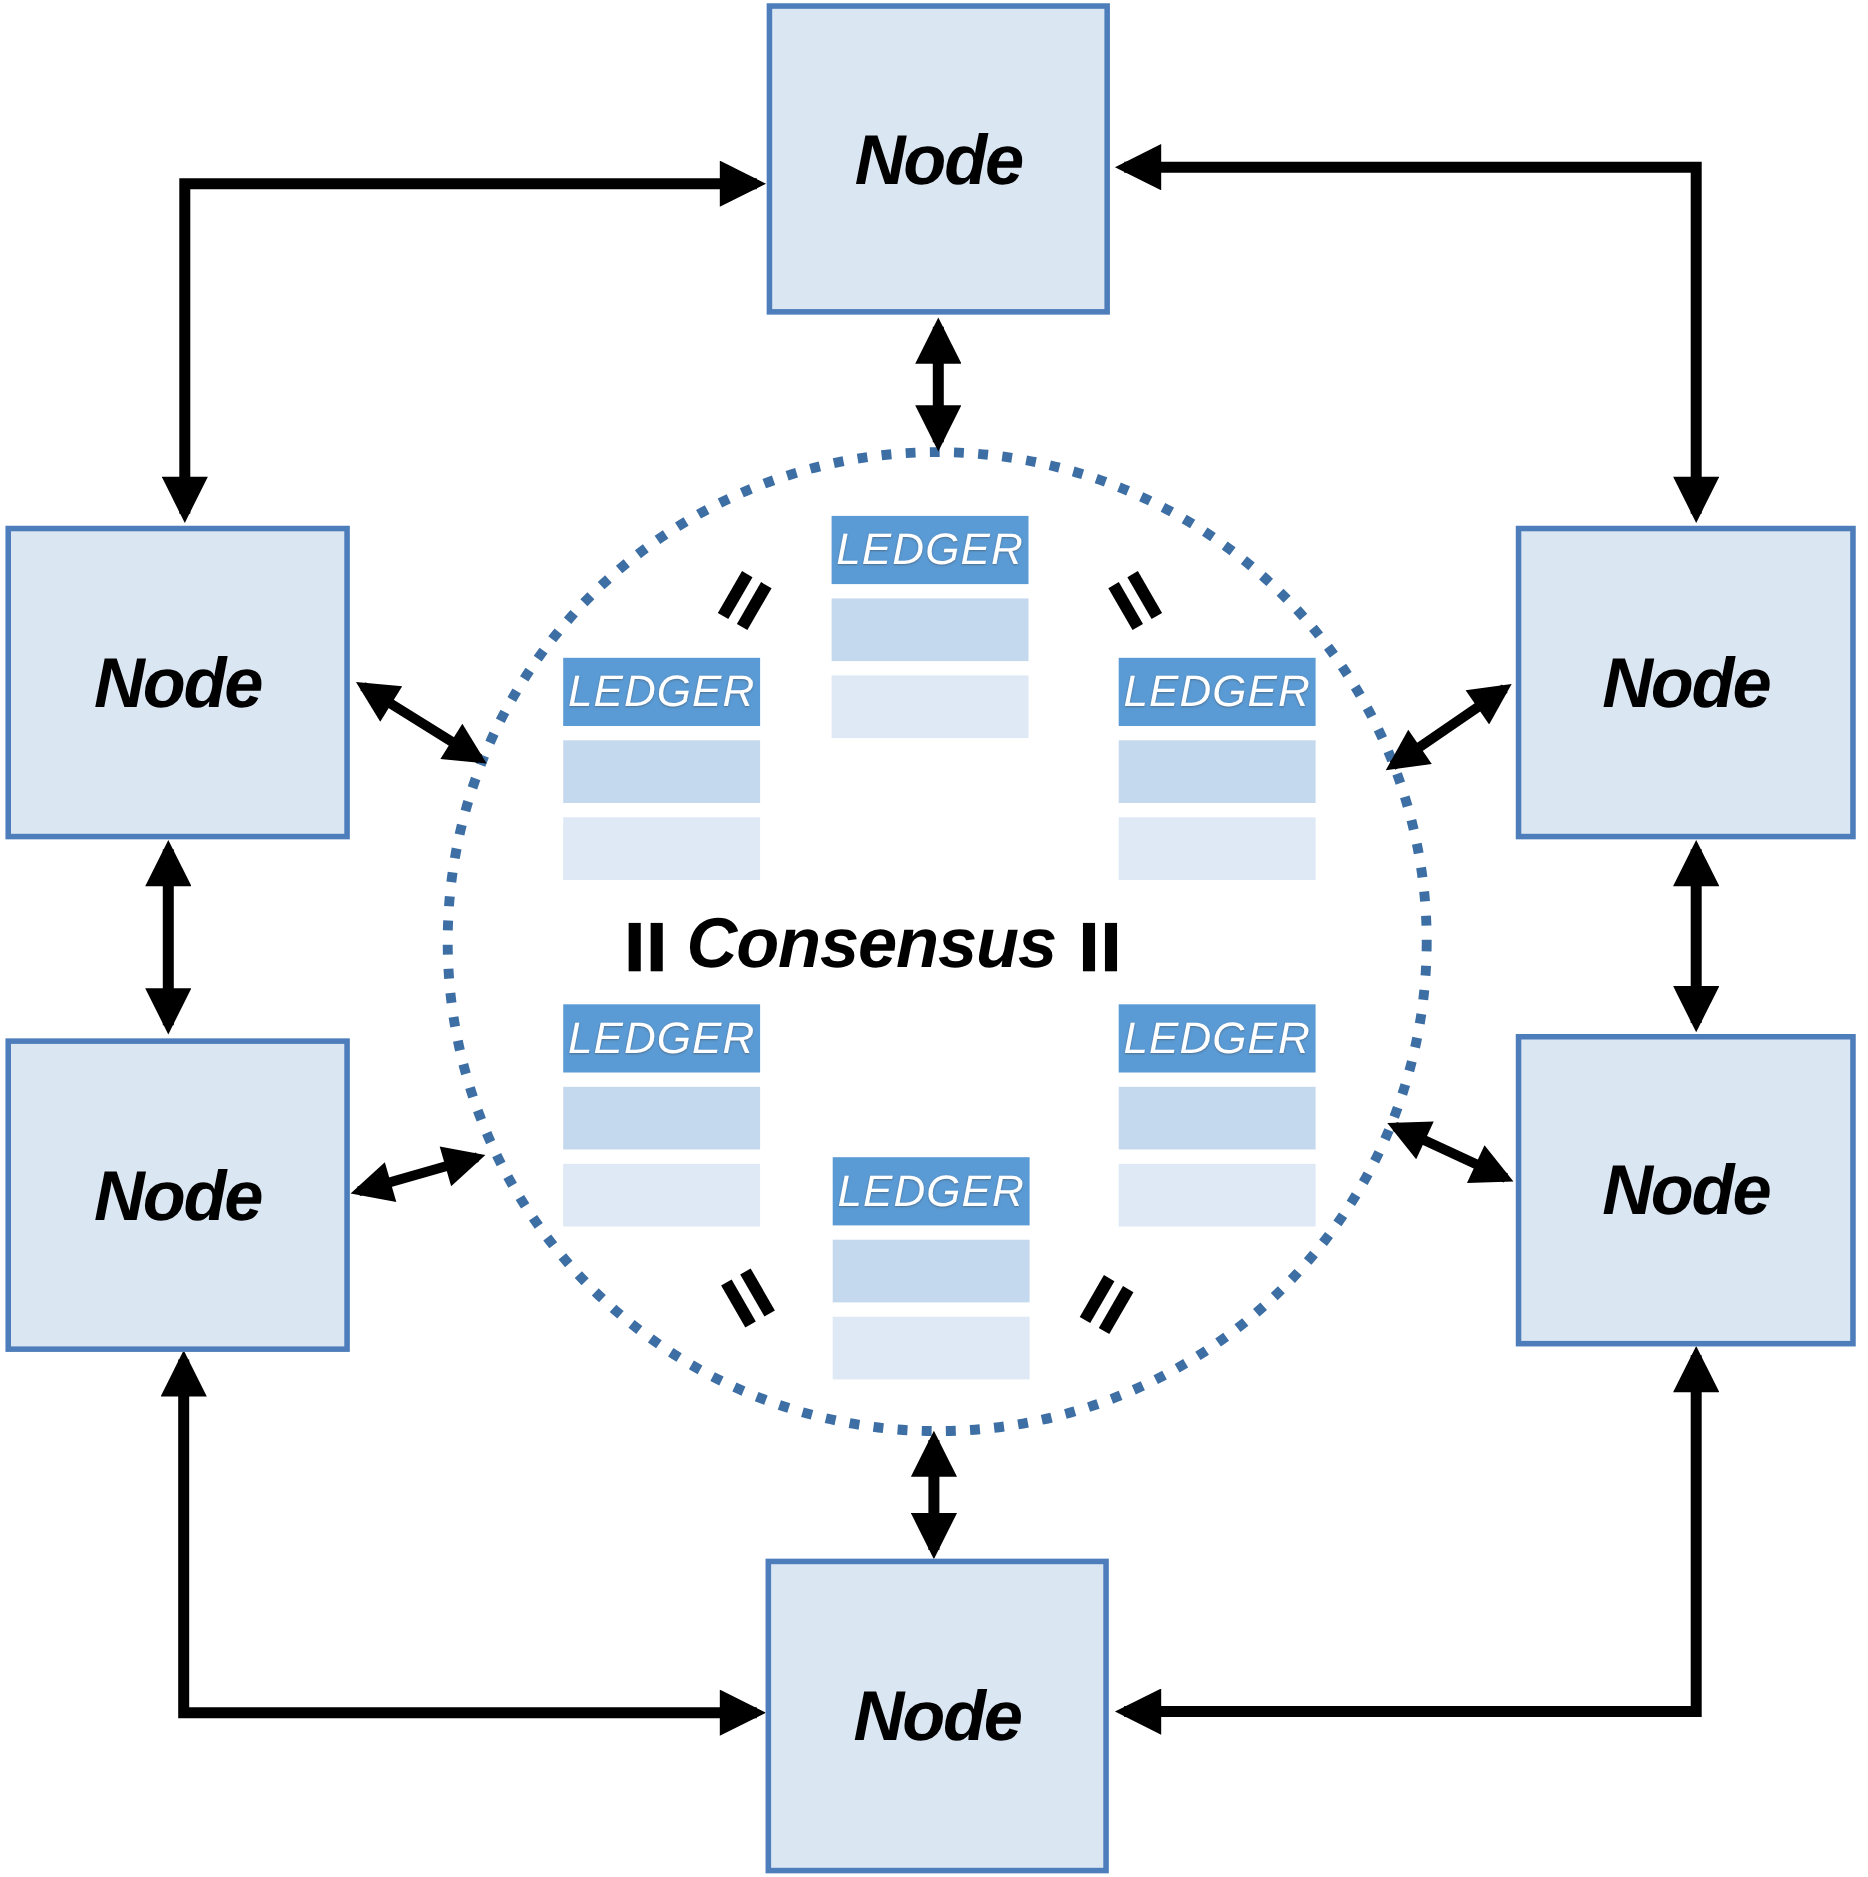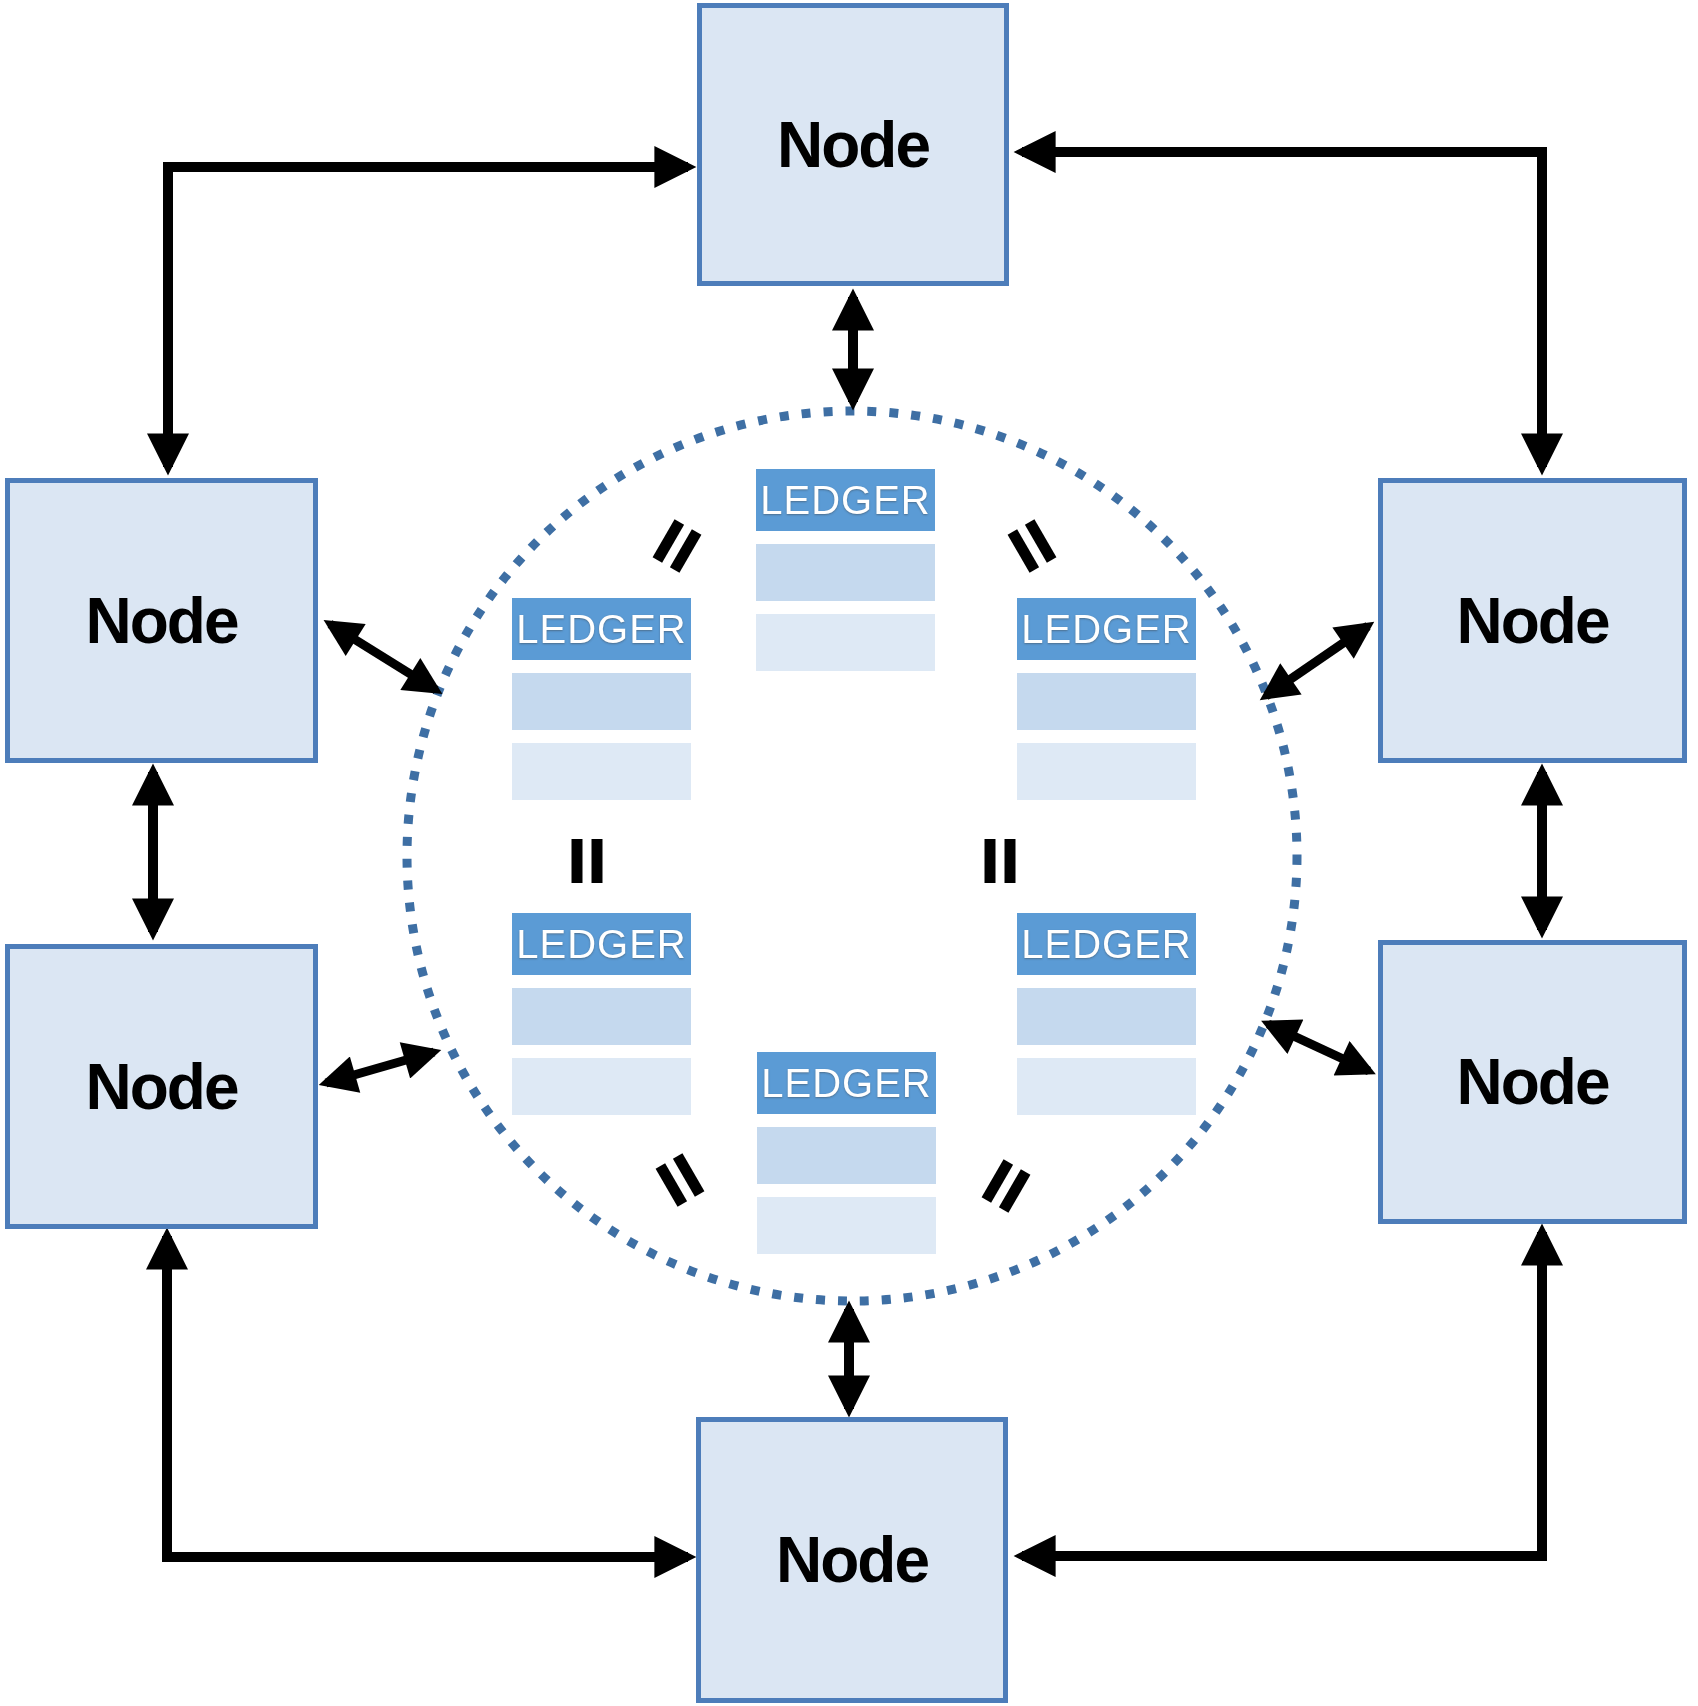--- a/index.html
+++ b/index.html
@@ -10,20 +10,21 @@
     --ledger-row-light:#dee9f5;
     --circle-dots:#3e6fa4;
     --arrow:#000000;
     --text-dark:#000000;
     --ledger-text:#ffffff;
   }
   html,body{margin:0;padding:0;background:#ffffff;}
   .canvas{
     position:relative;width:1698px;height:1706px;background:#ffffff;overflow:hidden;
     font-family:"Liberation Sans", sans-serif;
+    font-style:italic;
   }
   svg.layer{position:absolute;left:0;top:0;}
 
   .node{
     position:absolute;
     background:var(--node-fill);
     border:5px solid var(--node-border);
     box-sizing:border-box;
     display:flex;align-items:center;justify-content:center;
   }
@@ -159,14 +160,15 @@
     <div class="hdr">LEDGER</div>
     <div class="row medium"></div>
     <div class="row light"></div>
   </div>
   <div class="ledger" style="left:757px;top:1052px;">
     <div class="hdr">LEDGER</div>
     <div class="row medium"></div>
     <div class="row light"></div>
   </div>
 
+  <div class="consensus">Consensus</div>
 
 </div>
 
 </body></html>

